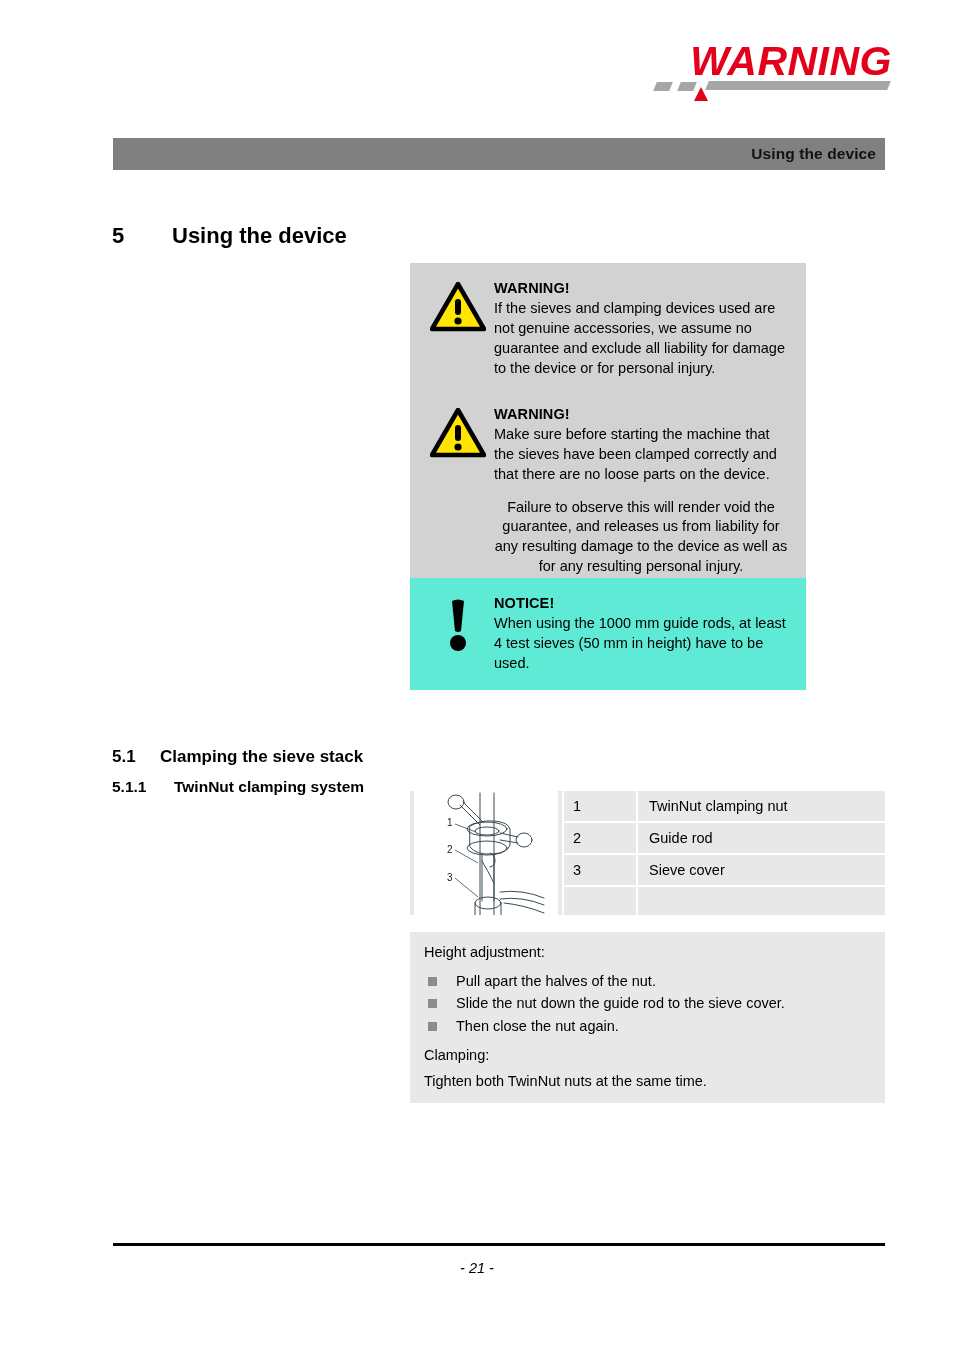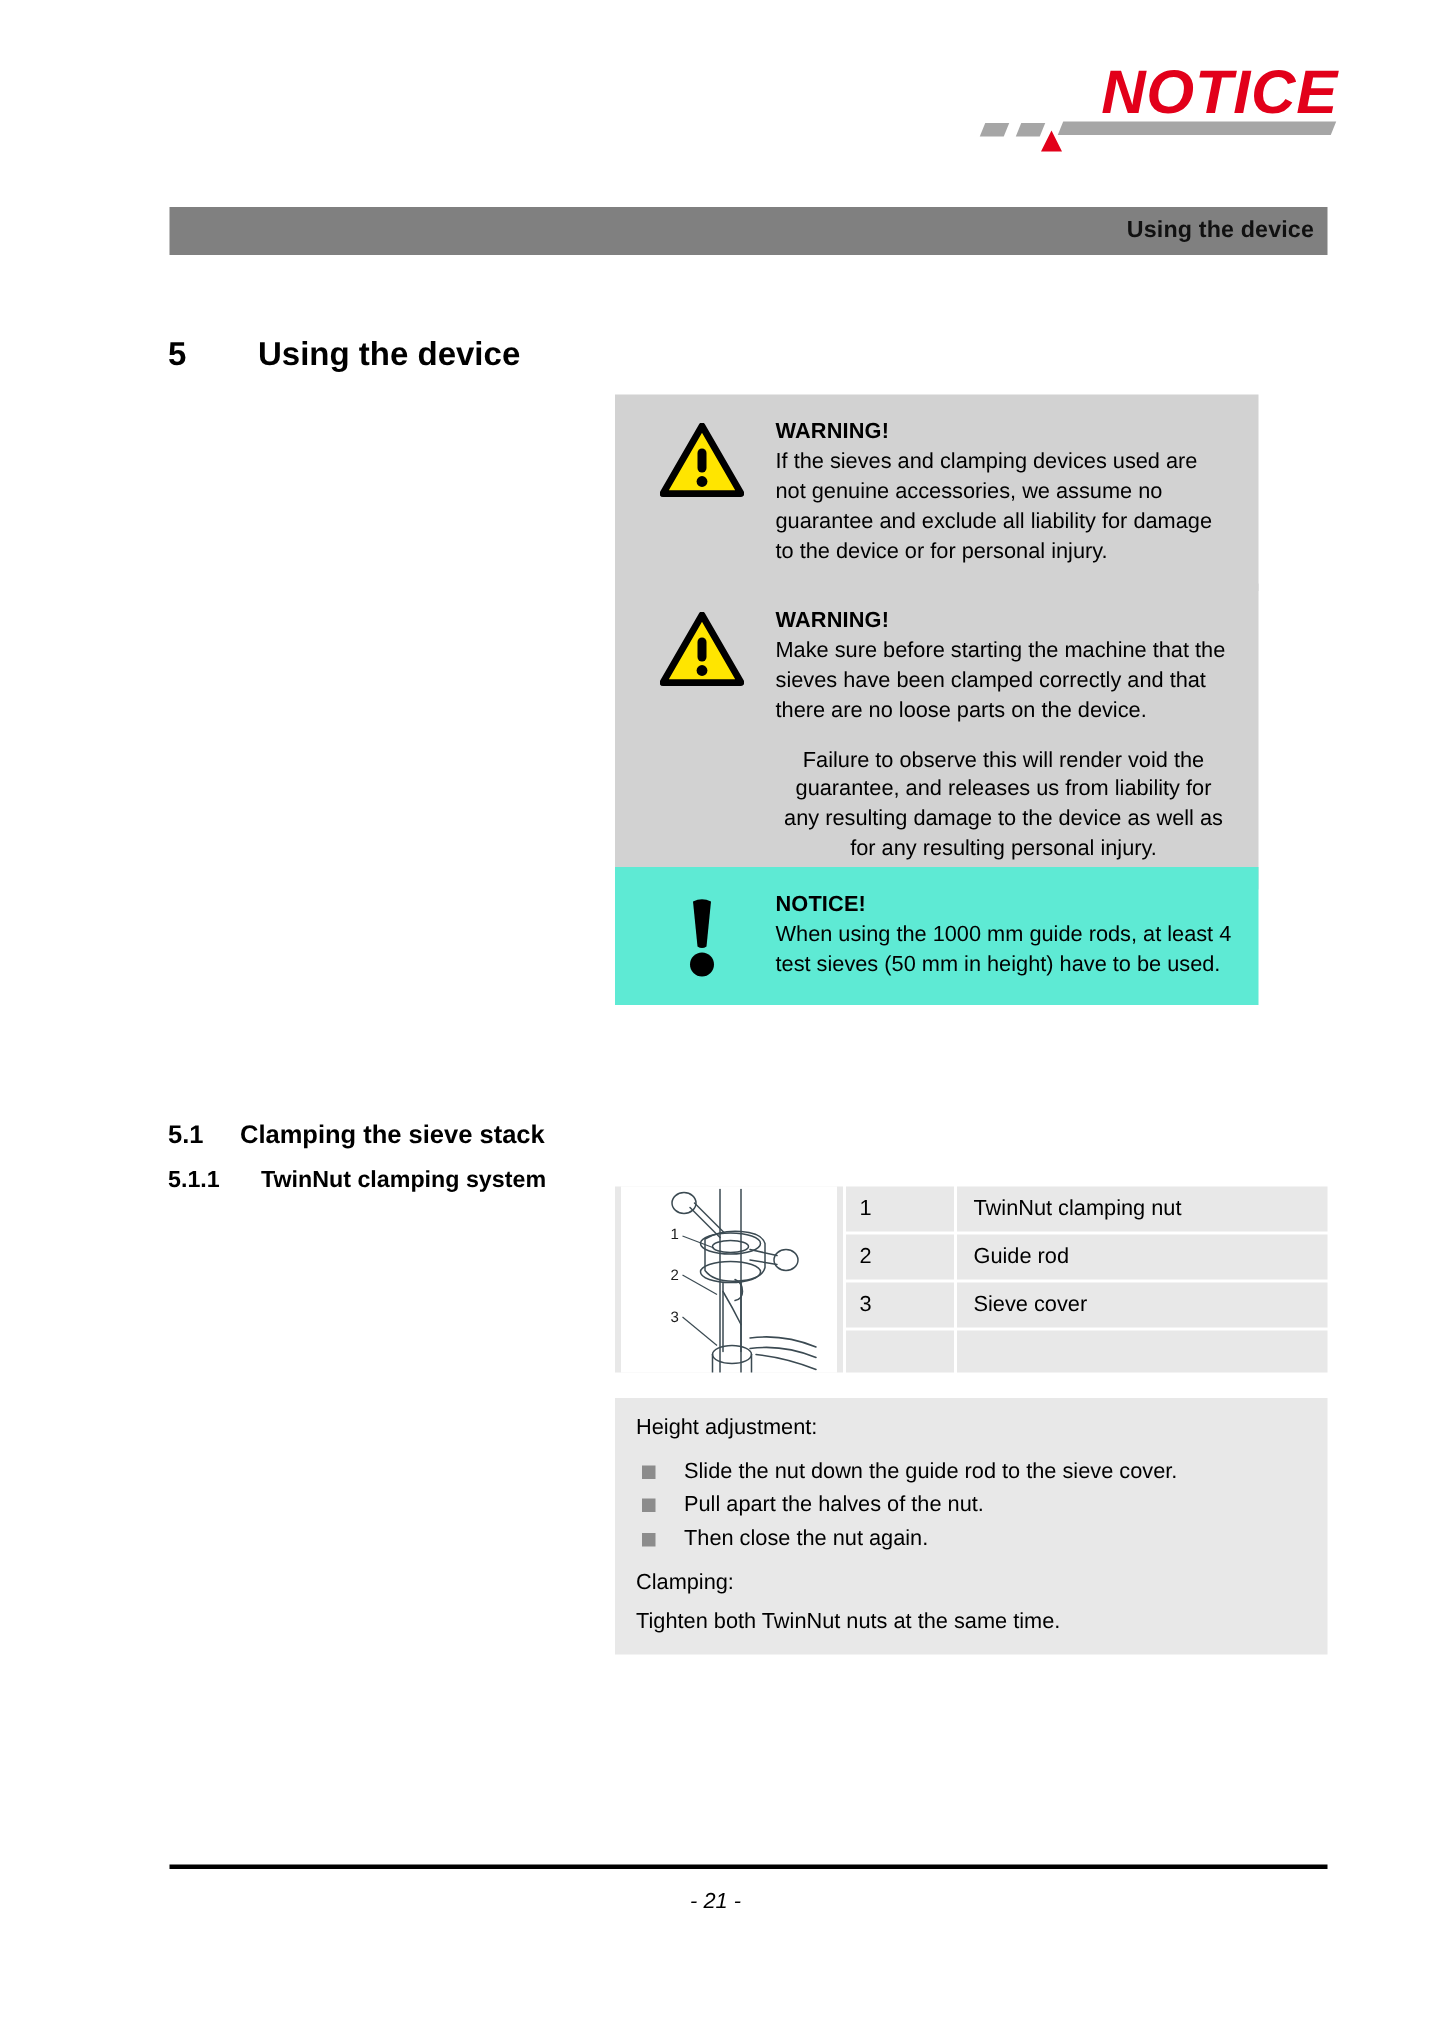--- a/index.html
+++ b/index.html
@@ -80,24 +80,23 @@
   }
   .chapter-num {
     font-size: 22px; font-weight: bold; width: 60px;
   }
   .chapter-title { font-size: 22px; font-weight: bold; }
 
   
   .admon {
     position: absolute;
     left: 410px;
-    width: 429px;
-    display: flex;
-    padding: 17px 14px 16px 22px;
-    gap: 13px;
+    width: 396px;
+    display: flex;
+    padding: 17px 14px 16px 12px;
   }
   .admon.warning { background: #d2d2d2; }
   .admon.notice  { background: #5eead4; }
 
   .admon-icon {
     width: 72px;
     flex: 0 0 72px;
     display: flex;
     justify-content: center;
     padding-top: 2px;
@@ -237,21 +236,21 @@
     font-size: 14.5px;
     font-style: italic;
   }
 </style>
 </head>
 <body>
 
 <div class="page">
 
   <div class="logo-wrap">
-    <div class="logo-text">NOTICE</div>
+    <div class="logo-text">WARNING</div>
     <div class="logo-bars">
       <div class="bar b1"></div>
       <div class="bar b2"></div>
       <div class="bar b3"></div>
       <div class="logo-tri"></div>
     </div>
   </div>
 
   <div class="header-bar">
     <span class="header-bar-title">Using the device</span>
@@ -384,25 +383,25 @@
       </div>
 
     </div>
   </div>
 
   <div class="proc-block">
     <p class="proc-lead">Height adjustment:</p>
     <ul class="proc-list">
       <li>
         <span class="sq-bullet"></span>
-        <span>Slide the nut down the guide rod to the sieve cover.</span>
+        <span>Pull apart the halves of the nut.</span>
       </li>
       <li>
         <span class="sq-bullet"></span>
-        <span>Pull apart the halves of the nut.</span>
+        <span>Slide the nut down the guide rod to the sieve cover.</span>
       </li>
       <li>
         <span class="sq-bullet"></span>
         <span>Then close the nut again.</span>
       </li>
     </ul>
     <p class="proc-sub">Clamping:</p>
     <p class="proc-final">Tighten both TwinNut nuts at the same time.</p>
   </div>
 

